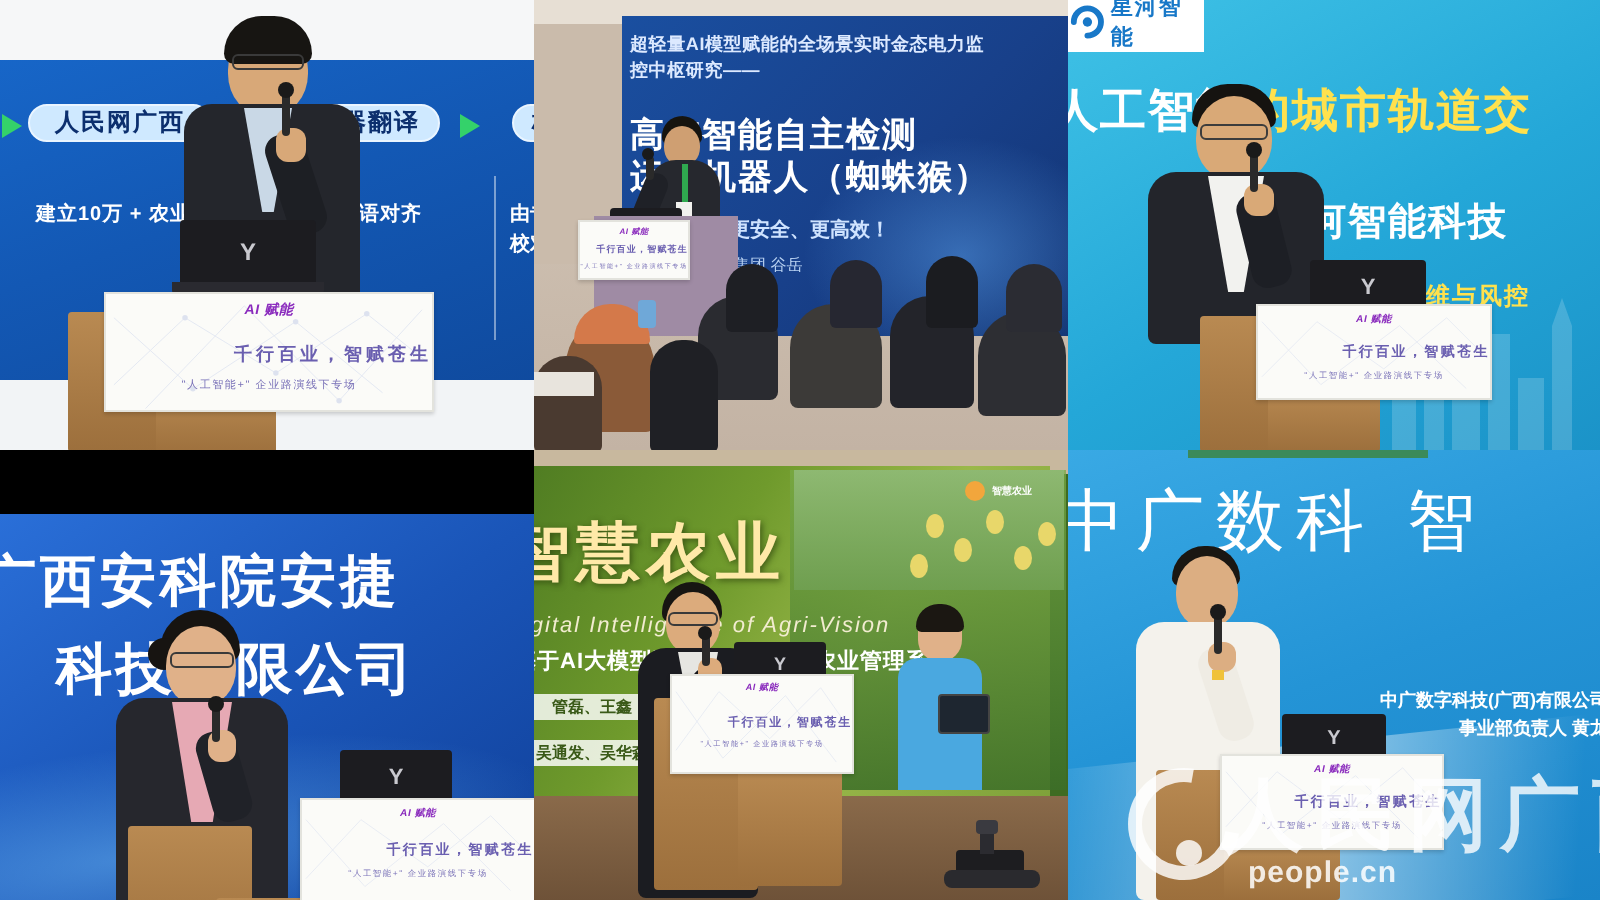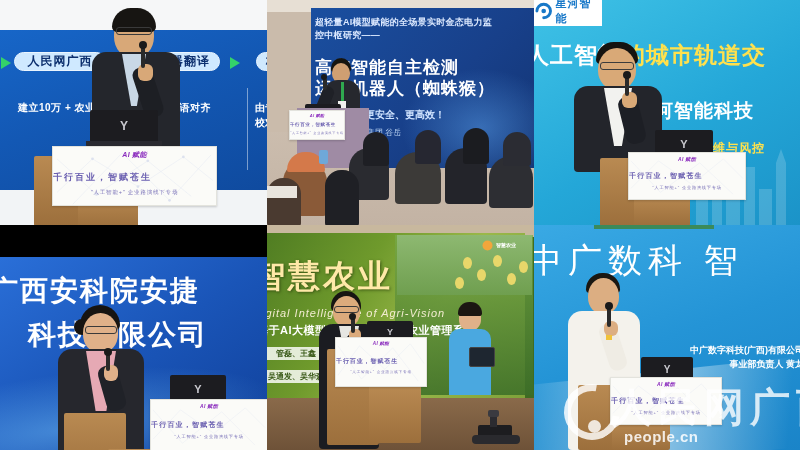--- a/index.html
+++ b/index.html
@@ -124,21 +124,21 @@
 
   
   .podium-g { position:absolute; }
   .pod-body { position:absolute; background:linear-gradient(180deg,#b98a52 0%,#9c6f3c 100%);
     border-radius:2px; }
   .pod-sign { position:absolute; background:#fbfbf8; border:1px solid #e3e3dd;
     box-shadow:0 1px 2px rgba(0,0,0,.18); overflow:hidden; }
   .pod-sign .net { position:absolute; inset:0; opacity:.35; }
   .pod-logo { position:absolute; left:50%; transform:translateX(-50%); top:3px;
     color:#8a2bbd; font-size:7px; font-weight:bold; font-style:italic; letter-spacing:.3px; }
-  .pod-slogan { position:absolute; left:0; right:0; text-align:left;
+  .pod-slogan { position:absolute; left:0; right:0; text-align:right;
     color:#6a5fb0; font-size:9px; letter-spacing:2px; font-weight:bold; }
   .pod-sub { position:absolute; left:0; right:0; text-align:center;
     color:#7a72b8; font-size:5.5px; letter-spacing:.8px; }
 
   
   .laptop { position:absolute; }
   .lid { position:absolute; background:#1c1c20; border-radius:2px 2px 0 0;
     display:flex; align-items:center; justify-content:center; }
   .lid .ylogo { color:#c9c9cf; font-size:12px; font-weight:bold; }
   .base { position:absolute; background:#2a2a30; border-radius:0 0 2px 2px; }

